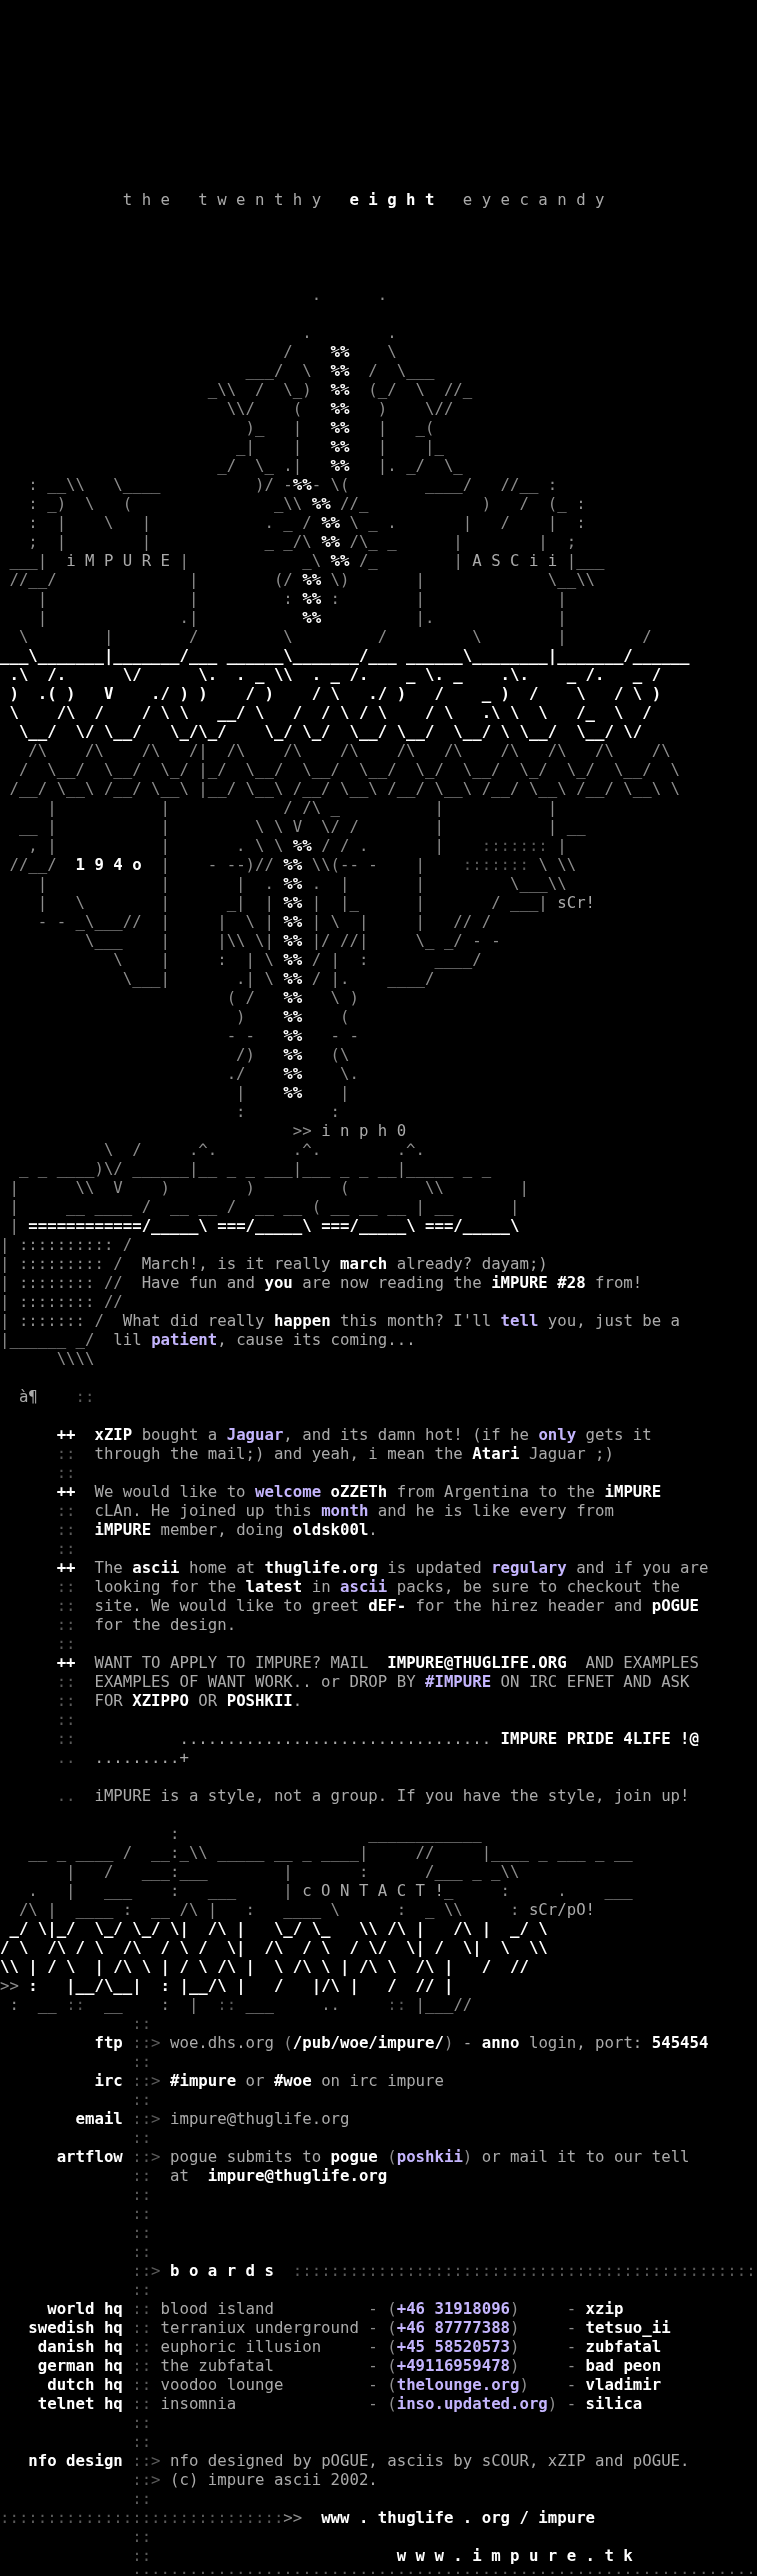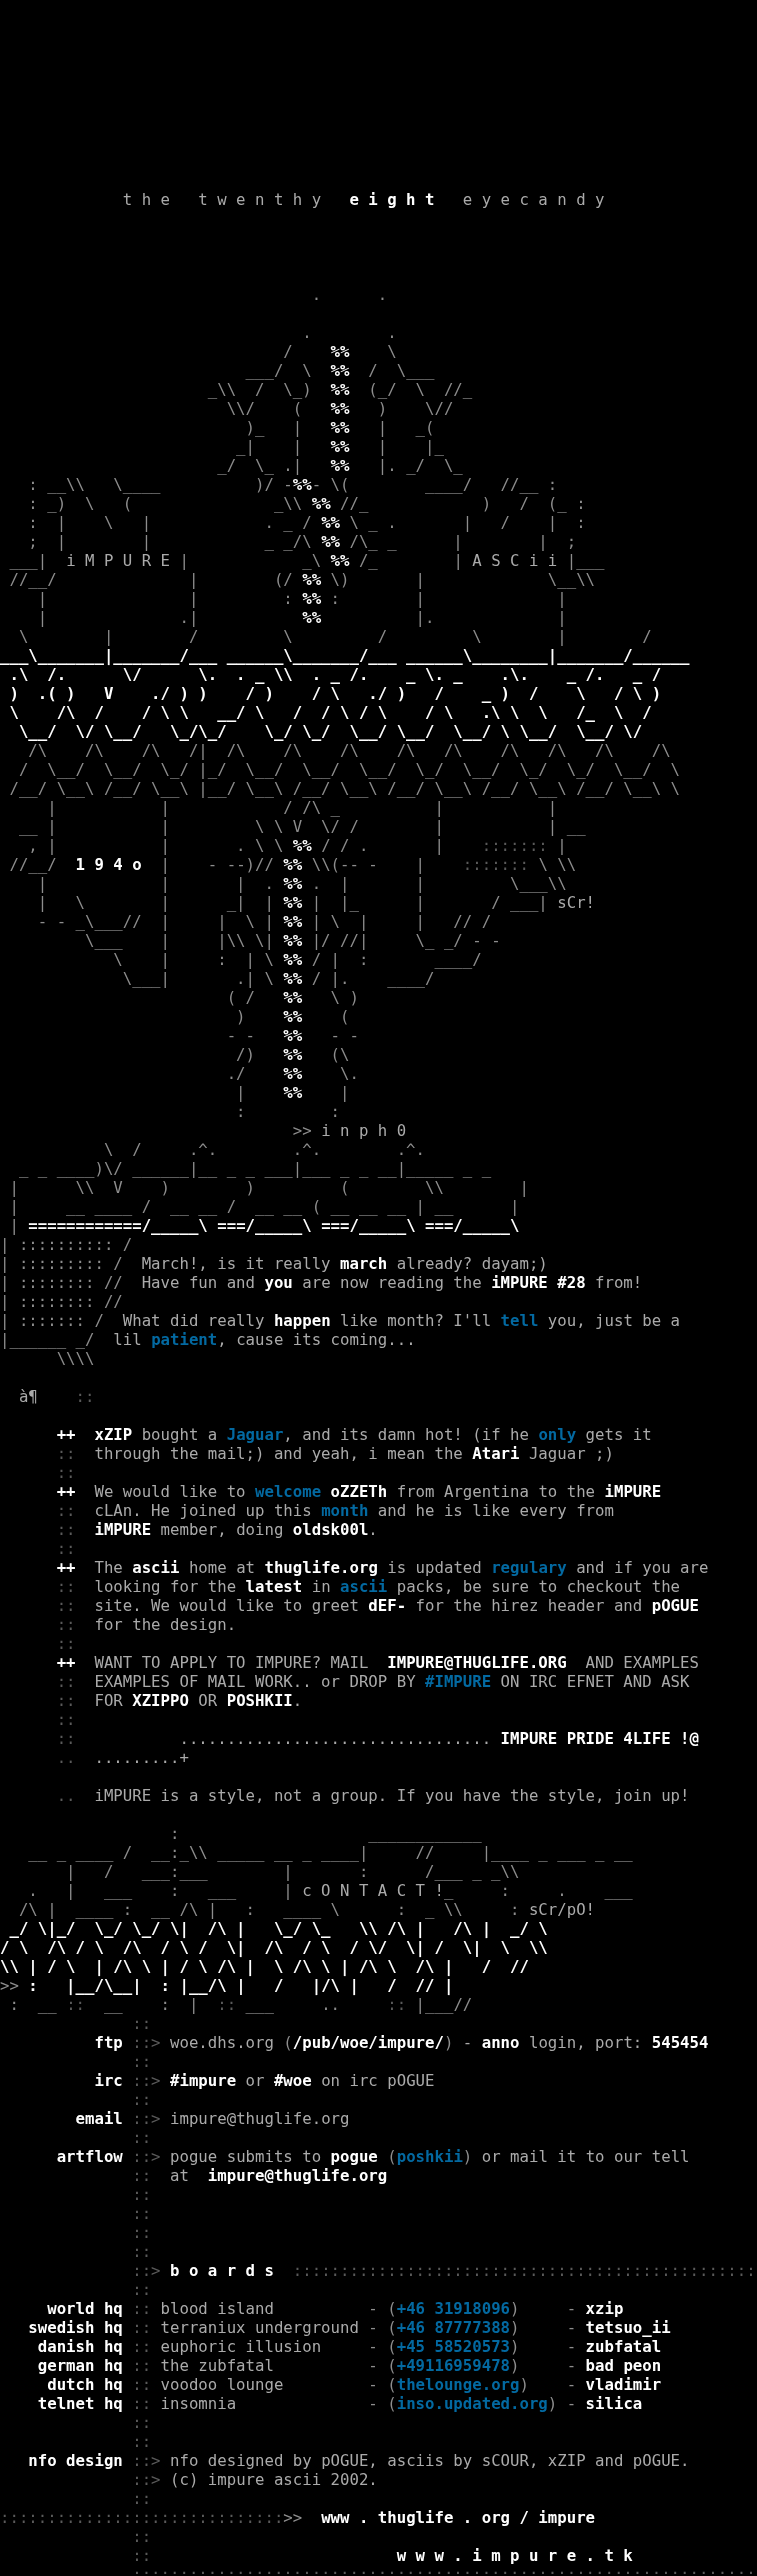--- a/index.html
+++ b/index.html
@@ -9,21 +9,21 @@
     font-family:"DejaVu Sans Mono","Liberation Mono",monospace;
     font-size:15.7px;
     line-height:19px;
     white-space:pre;
     letter-spacing:0;
   }
   
   .a{color:#8d8d8d;}
   .g{color:#aaaaaa;}
   .w{color:#ffffff;font-weight:bold;}
-  .c{color:#0369a1;font-weight:bold;}
+  .c{color:#c4b5fd;font-weight:bold;}
   .k{color:#5a5a5a;}
 </style>
 </head>
 <body>
 
 <div>
   <pre id="nfo"><span>
 </span><span>
 </span><span>
 </span><span>
@@ -85,61 +85,61 @@
 </span><span><span class="a">                               &gt;&gt; </span><span class="g">i n p h 0</span>
 </span><span><span class="a">           \  /     .^.        .^.        .^.</span>
 </span><span><span class="a">  _ _ ____)\/ ______|__ _ _ ___|___ _ _ __|_____ _ _</span>
 </span><span><span class="a"> |      \\  V    )        )         (        \\        |</span>
 </span><span><span class="a"> |     __ ____ /  __ __ /  __ __ ( __ __ __ | __      |</span>
 </span><span><span class="a"> | </span><span class="w">============/_____\ ===/_____\ ===/_____\ ===/_____\</span>
 </span><span><span class="a">| :::::::::: /</span>
 </span><span><span class="a">| ::::::::: /  </span><span class="g">March!, is it really </span><span class="w">march</span><span class="g"> already? dayam;)</span>
 </span><span><span class="a">| :::::::: //  </span><span class="g">Have fun and </span><span class="w">you</span><span class="g"> are now reading the </span><span class="w">iMPURE #28</span><span class="g"> from!</span>
 </span><span><span class="a">| :::::::: //</span>
-</span><span><span class="a">| ::::::: /  </span><span class="g">What did really </span><span class="w">happen</span><span class="g"> like month? I'll </span><span class="c">tell</span><span class="g"> you, just be a</span>
+</span><span><span class="a">| ::::::: /  </span><span class="g">What did really </span><span class="w">happen</span><span class="g"> this month? I'll </span><span class="c">tell</span><span class="g"> you, just be a</span>
 </span><span><span class="a">|______ _/  </span><span class="g">lil </span><span class="c">patient</span><span class="g">, cause its coming...</span>
 </span><span><span class="a">      \\\\</span>
 </span><span>
 </span><span><span class="g">  à¶</span><span class="k">    ::</span>
 </span><span>
 </span><span><span class="w">      ++  xZIP</span><span class="g"> bought a </span><span class="c">Jaguar</span><span class="g">, and its damn hot! (if he </span><span class="c">only</span><span class="g"> gets it</span>
 </span><span><span class="k">      ::</span><span class="g">  through the mail;) and yeah, i mean the </span><span class="w">Atari</span><span class="g"> Jaguar ;)</span>
 </span><span><span class="k">      ::</span>
 </span><span><span class="w">      ++  </span><span class="g">We would like to </span><span class="c">welcome</span><span class="g"> </span><span class="w">oZZETh</span><span class="g"> from Argentina to the </span><span class="w">iMPURE</span>
 </span><span><span class="k">      ::</span><span class="g">  cLAn. He joined up this </span><span class="c">month</span><span class="g"> and he is like every from</span>
 </span><span><span class="k">      ::</span><span class="g">  </span><span class="w">iMPURE</span><span class="g"> member, doing </span><span class="w">oldsk00l</span><span class="g">.</span>
 </span><span><span class="k">      ::</span>
 </span><span><span class="w">      ++  </span><span class="g">The </span><span class="w">ascii</span><span class="g"> home at </span><span class="w">thuglife.org</span><span class="g"> is updated </span><span class="c">regulary</span><span class="g"> and if you are</span>
 </span><span><span class="k">      ::</span><span class="g">  looking for the </span><span class="w">latest</span><span class="g"> in </span><span class="c">ascii</span><span class="g"> packs, be sure to checkout the</span>
 </span><span><span class="k">      ::</span><span class="g">  site. We would like to greet </span><span class="w">dEF-</span><span class="g"> for the hirez header and </span><span class="w">pOGUE</span>
 </span><span><span class="k">      ::</span><span class="g">  for the design.</span>
 </span><span><span class="k">      ::</span>
 </span><span><span class="w">      ++  </span><span class="g">WANT TO APPLY TO IMPURE? MAIL  </span><span class="w">IMPURE@THUGLIFE.ORG</span><span class="g">  AND EXAMPLES</span>
-</span><span><span class="k">      ::</span><span class="g">  EXAMPLES OF MAIL WORK.. or DROP BY </span><span class="c">#IMPURE</span><span class="g"> ON IRC EFNET AND ASK</span>
+</span><span><span class="k">      ::</span><span class="g">  EXAMPLES OF WANT WORK.. or DROP BY </span><span class="c">#IMPURE</span><span class="g"> ON IRC EFNET AND ASK</span>
 </span><span><span class="k">      ::</span><span class="g">  FOR </span><span class="w">XZIPPO</span><span class="g"> OR </span><span class="w">POSHKII</span><span class="g">.</span>
 </span><span><span class="k">      ::</span>
 </span><span><span class="k">      ::</span><span class="g">           ................................. </span><span class="w">IMPURE PRIDE 4LIFE !@</span>
 </span><span><span class="k">      ..  </span><span class="g">.........+</span>
 </span><span>
 </span><span><span class="k">      ..  </span><span class="g">iMPURE is a style, not a group. If you have the style, join up!</span>
 </span><span>
 </span><span><span class="a">                  :                    ____________</span>
 </span><span><span class="a">   __ _ ____ /  __:_\\ _____ __ _ ____|     //     |____ _ ___ _ __</span>
 </span><span><span class="a">       |   /   ___:___        |       :      /___ _ _\\</span>
 </span><span><span class="a">   .   |   ___    :   ___     | </span><span class="g">c O N T A C T !</span><span class="a">_     :     .    ___</span>
 </span><span><span class="a">  /\ |  ____ :  __ /\ |   :   ____ \      :  _ \\     : </span><span class="g">sCr/pO!</span>
 </span><span><span class="w"> _/ \|_/  \_/ \_/ \|  /\ |   \_/ \_   \\ /\ |   /\ |  _/ \</span>
 </span><span><span class="w">/ \  /\ / \  /\  / \ /  \|  /\  / \  / \/  \| /  \|  \  \\</span>
 </span><span><span class="w">\\ | / \  | /\ \ | / \ /\ |  \ /\ \ | /\ \  /\ |   /  //</span>
 </span><span><span class="a">&gt;&gt; </span><span class="w">:   |__/\__|  : |__/\ |   /   |/\ |   /  // |</span>
 </span><span><span class="a"> :  __ </span><span class="k">::</span><span class="a">  __    :  |  </span><span class="k">::</span><span class="a"> ___     ..     </span><span class="k">::</span><span class="a"> |___//</span>
 </span><span><span class="k">              ::</span>
 </span><span><span class="w">          ftp</span><span class="k"> ::&gt; </span><span class="g">woe.dhs.org </span><span class="a">(</span><span class="w">/pub/woe/impure/</span><span class="a">)</span><span class="g"> - </span><span class="w">anno</span><span class="g"> login, port: </span><span class="w">545454</span>
 </span><span><span class="k">              ::</span>
-</span><span><span class="w">          irc</span><span class="k"> ::&gt; </span><span class="w">#impure</span><span class="g"> or </span><span class="w">#woe</span><span class="g"> on irc pOGUE</span>
+</span><span><span class="w">          irc</span><span class="k"> ::&gt; </span><span class="w">#impure</span><span class="g"> or </span><span class="w">#woe</span><span class="g"> on irc impure</span>
 </span><span><span class="k">              ::</span>
 </span><span><span class="w">        email</span><span class="k"> ::&gt; </span><span class="g">impure@thuglife.org</span>
 </span><span><span class="k">              ::</span>
 </span><span><span class="w">      artflow</span><span class="k"> ::&gt; </span><span class="g">pogue submits to </span><span class="w">pogue</span><span class="g"> </span><span class="a">(</span><span class="c">poshkii</span><span class="a">)</span><span class="g"> or mail it to our tell</span>
 </span><span><span class="k">              ::</span><span class="g">  at  </span><span class="w">impure@thuglife.org</span>
 </span><span><span class="k">              ::</span>
 </span><span><span class="k">              ::</span>
 </span><span><span class="k">              ::</span>
 </span><span><span class="k">              ::</span>
 </span><span><span class="k">              ::&gt; </span><span class="w">b o a r d s</span><span class="k">  :::::::::::::::::::::::::::::::::::::::::::::::::::::::::::</span>

